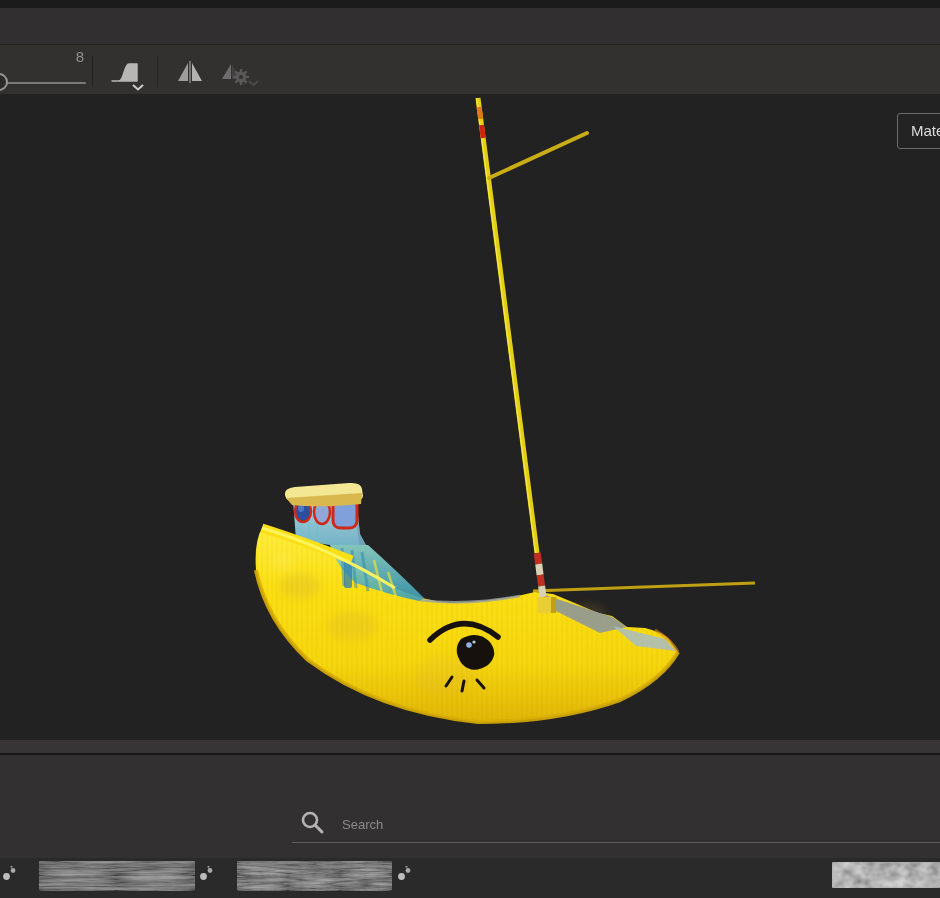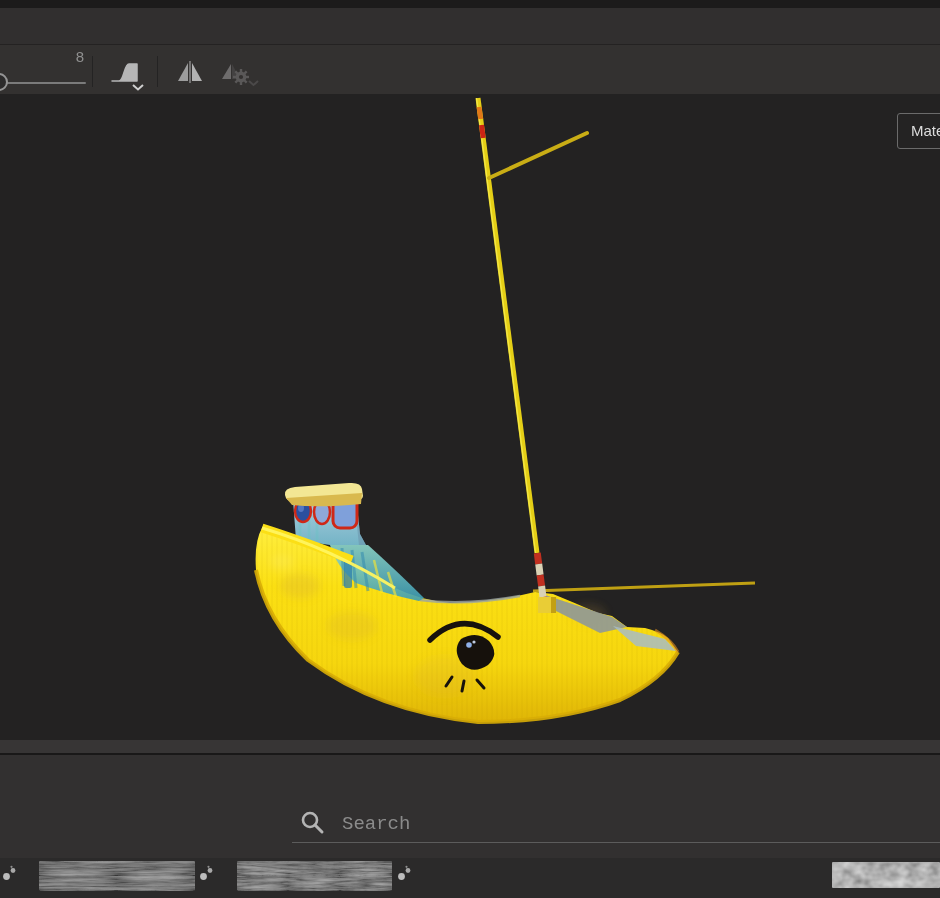--- a/index.html
+++ b/index.html
@@ -25,21 +25,21 @@
                 background:#242323;color:#dcdcdc;font-size:15px;text-align:left;padding:0 0 0 13px;
                 line-height:34px;font-family:"Liberation Sans",sans-serif;white-space:nowrap;overflow:hidden;}
 
   
   .splitter{left:0;top:740px;width:940px;height:13px;background:#373535;border-bottom:2px solid #191818;}
 
   
   .bottom-panel{left:0;top:755px;width:940px;height:103px;background:#323030;}
   .search-icon{left:300px;top:55px;}
   .search-input{left:340px;top:53px;width:560px;height:30px;background:transparent;border:none;outline:none;
-                color:#c9c9c9;font-size:19px;font-family:Liberation Mono, monospace;}
+                color:#c9c9c9;font-size:13px;font-family:Liberation Sans, sans-serif;}
   .search-input::placeholder{color:#8b8b8b;opacity:1;}
   .search-underline{left:292px;top:87px;width:648px;height:1px;background:#5c5c5c;}
 
   
   .shelf{left:0;top:858px;width:940px;height:40px;background:#2b2a2a;}
   .thumb{top:3px;height:30px;overflow:hidden;border-radius:1px;}
   .thumb svg{display:block;}
 </style>
 </head>
 <body>

